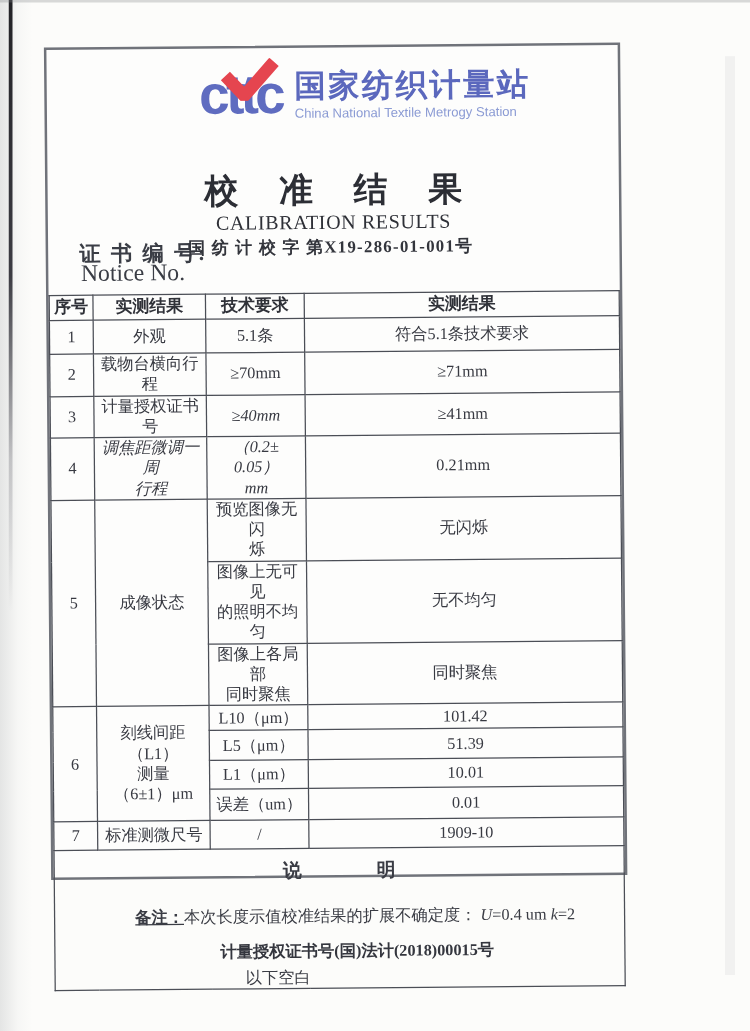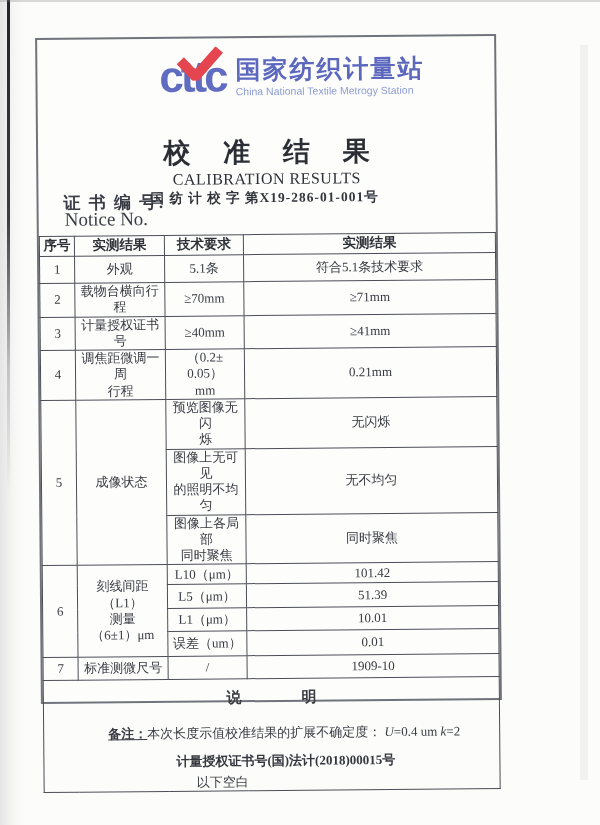--- a/index.html
+++ b/index.html
@@ -42,21 +42,21 @@
   .cert-label{position:absolute;top:152px;left:25px;font-size:17px;font-weight:600;letter-spacing:2px;color:#3a3d45;}
   .cert-label-en{position:absolute;top:169px;left:26px;font-size:19px;color:#3a3d45;}
   .cert-number{position:absolute;top:151px;left:112px;font-size:13.5px;font-weight:600;letter-spacing:1px;color:#33353c;}
   .pagination{position:absolute;top:160px;right:25px;font-size:13.5px;letter-spacing:2px;color:#33353c;}
   
   table.cal{position:absolute;top:196px;left:0;width:100%;height:466px;
     border-collapse:collapse;table-layout:fixed;}
   table.cal td{border:1px solid #4b4e56;text-align:center;vertical-align:middle;
     padding:0 2px;font-size:13px;color:#383a42;white-space:pre-line;line-height:1.25;}
   table.cal td.hd{font-weight:700;font-size:13.5px;color:#2f3138;}
-  td.faded{color:rgba(80,86,110,.50);}
+  td.faded{color:rgba(80,86,110,.50);font-style:italic;}
   td.faded2{color:rgba(80,86,110,.68);}
   
   td.notes-cell{vertical-align:top !important;text-align:left !important;white-space:normal !important;}
   .notes-title{margin-top:9px;text-align:center;font-size:15px;font-weight:600;color:#3a3c44;}
   .notes-remark{margin-top:18px;margin-left:62px;font-size:13px;color:#3a3c44;}
   .notes-remark .lbl{font-weight:700;text-decoration:underline;}
   .notes-remark .sym{font-style:italic;font-family:"Liberation Serif",serif;}
   .notes-auth{margin-top:12px;margin-left:130px;font-size:13px;font-weight:600;color:#34363e;}
   .notes-blank{margin-top:4px;margin-left:150px;font-size:13px;color:#3a3c44;}
 </style>

